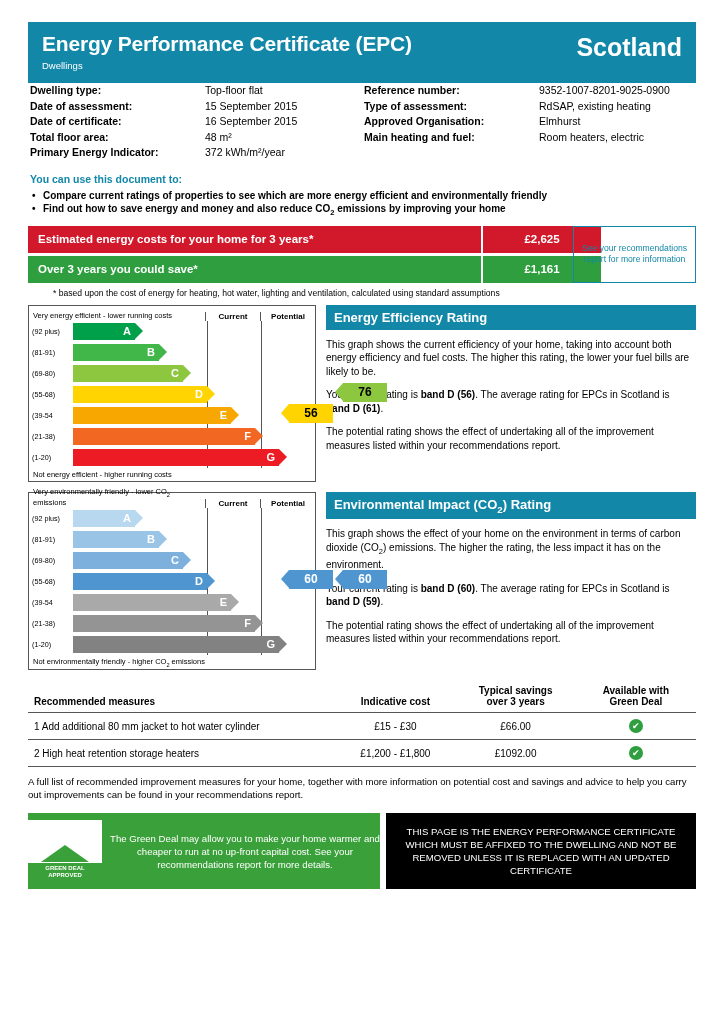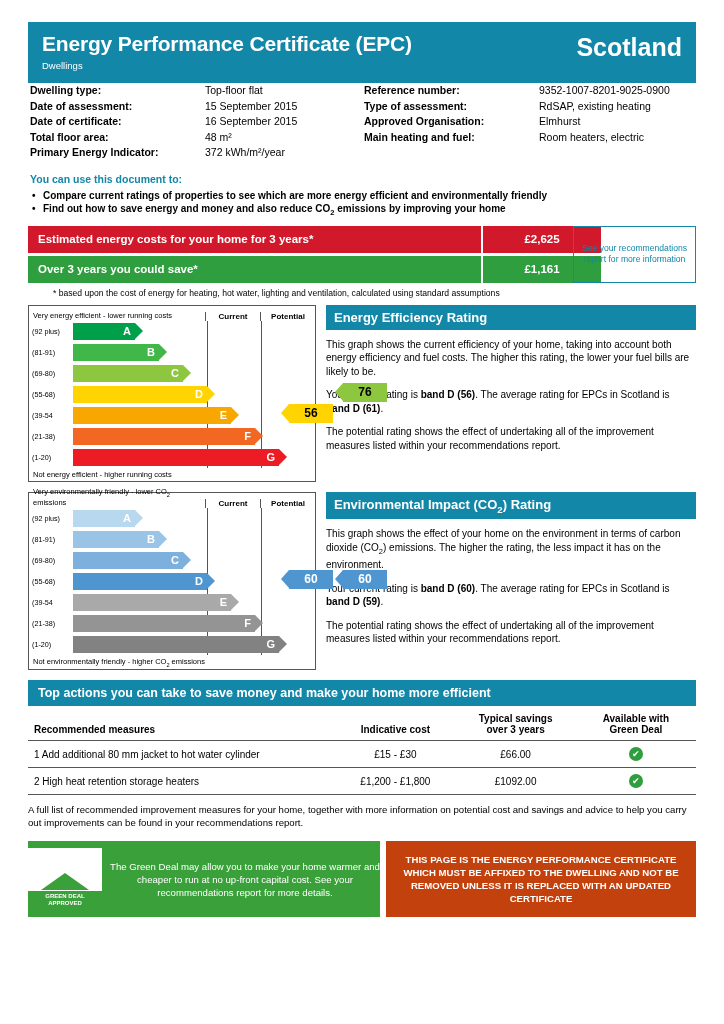--- a/index.html
+++ b/index.html
@@ -70,21 +70,21 @@
   table.acts td.m{text-align:left;}
   .tick{display:inline-block;width:14px;height:14px;border-radius:50%;background:#2e9e3e;color:#fff;font-size:9px;line-height:14px;text-align:center;}
   .note{font-size:9.6px;margin-top:8px;line-height:13px;}
 
   .bottom{display:flex;margin-top:12px;gap:6px;}
   .gdeal{background:#3aa03a;color:#fff;width:352px;display:flex;align-items:center;box-sizing:border-box;}
   .gdlogo{width:74px;height:62px;background:#fff;margin-right:8px;flex:none;position:relative;display:flex;flex-direction:column;align-items:center;justify-content:flex-end;}
   .gdlogo .house{width:0;height:0;border-left:24px solid transparent;border-right:24px solid transparent;border-bottom:17px solid #3aa03a;margin-bottom:1px;}
   .gdlogo .lbl2{background:#3aa03a;color:#fff;font-size:6px;font-weight:bold;text-align:center;width:100%;padding:2px 0 3px;line-height:7px;}
   .gdeal .txt{font-size:9.6px;line-height:13px;text-align:center;flex:1;}
-  .epcbox{background:#c2410c;color:#fff;flex:1;font-size:9.6px;font-weight:bold;text-align:center;display:flex;align-items:center;justify-content:center;padding:12px;box-sizing:border-box;line-height:13px;}
+  .epcbox{background:#000000;color:#fff;flex:1;font-size:9.6px;font-weight:normal;text-align:center;display:flex;align-items:center;justify-content:center;padding:12px;box-sizing:border-box;line-height:13px;}
   sub{font-size:75%;}
 </style>
 </head>
 <body>
 
 <div class="page">
 
   <div class="hdr">
     <div>
       <h1>Energy Performance Certificate (EPC)</h1>
@@ -301,21 +301,20 @@
       <div class="gbottom">Not environmentally friendly - higher CO<sub>2</sub> emissions</div>
     </div>
     <div class="gtext">
       <h2>Environmental Impact (CO<sub>2</sub>) Rating</h2>
       <p>This graph shows the effect of your home on the environment in terms of carbon dioxide (CO<sub>2</sub>) emissions. The higher the rating, the less impact it has on the environment.</p>
       <p><span>Your current rating is </span><b>band D (60)</b><span>. The average rating for EPCs in Scotland is </span><b>band D (59)</b><span>.</span></p>
       <p>The potential rating shows the effect of undertaking all of the improvement measures listed within your recommendations report.</p>
     </div>
   </div>
 
-  <div class="tatitle">Top actions you can take to save money and make your home more efficient</div>
   <table class="acts">
     <tbody>
         <tr>
       <th class="m" style="width:46%">Recommended measures</th>
       <th style="width:18%">Indicative cost</th>
       <th style="width:18%">Typical savings<br>over 3 years</th>
       <th style="width:18%">Available with<br>Green Deal</th>
     </tr>
     <tr>
       <td class="m"><span>1</span> <span>Add additional 80 mm jacket to hot water cylinder</span></td>

